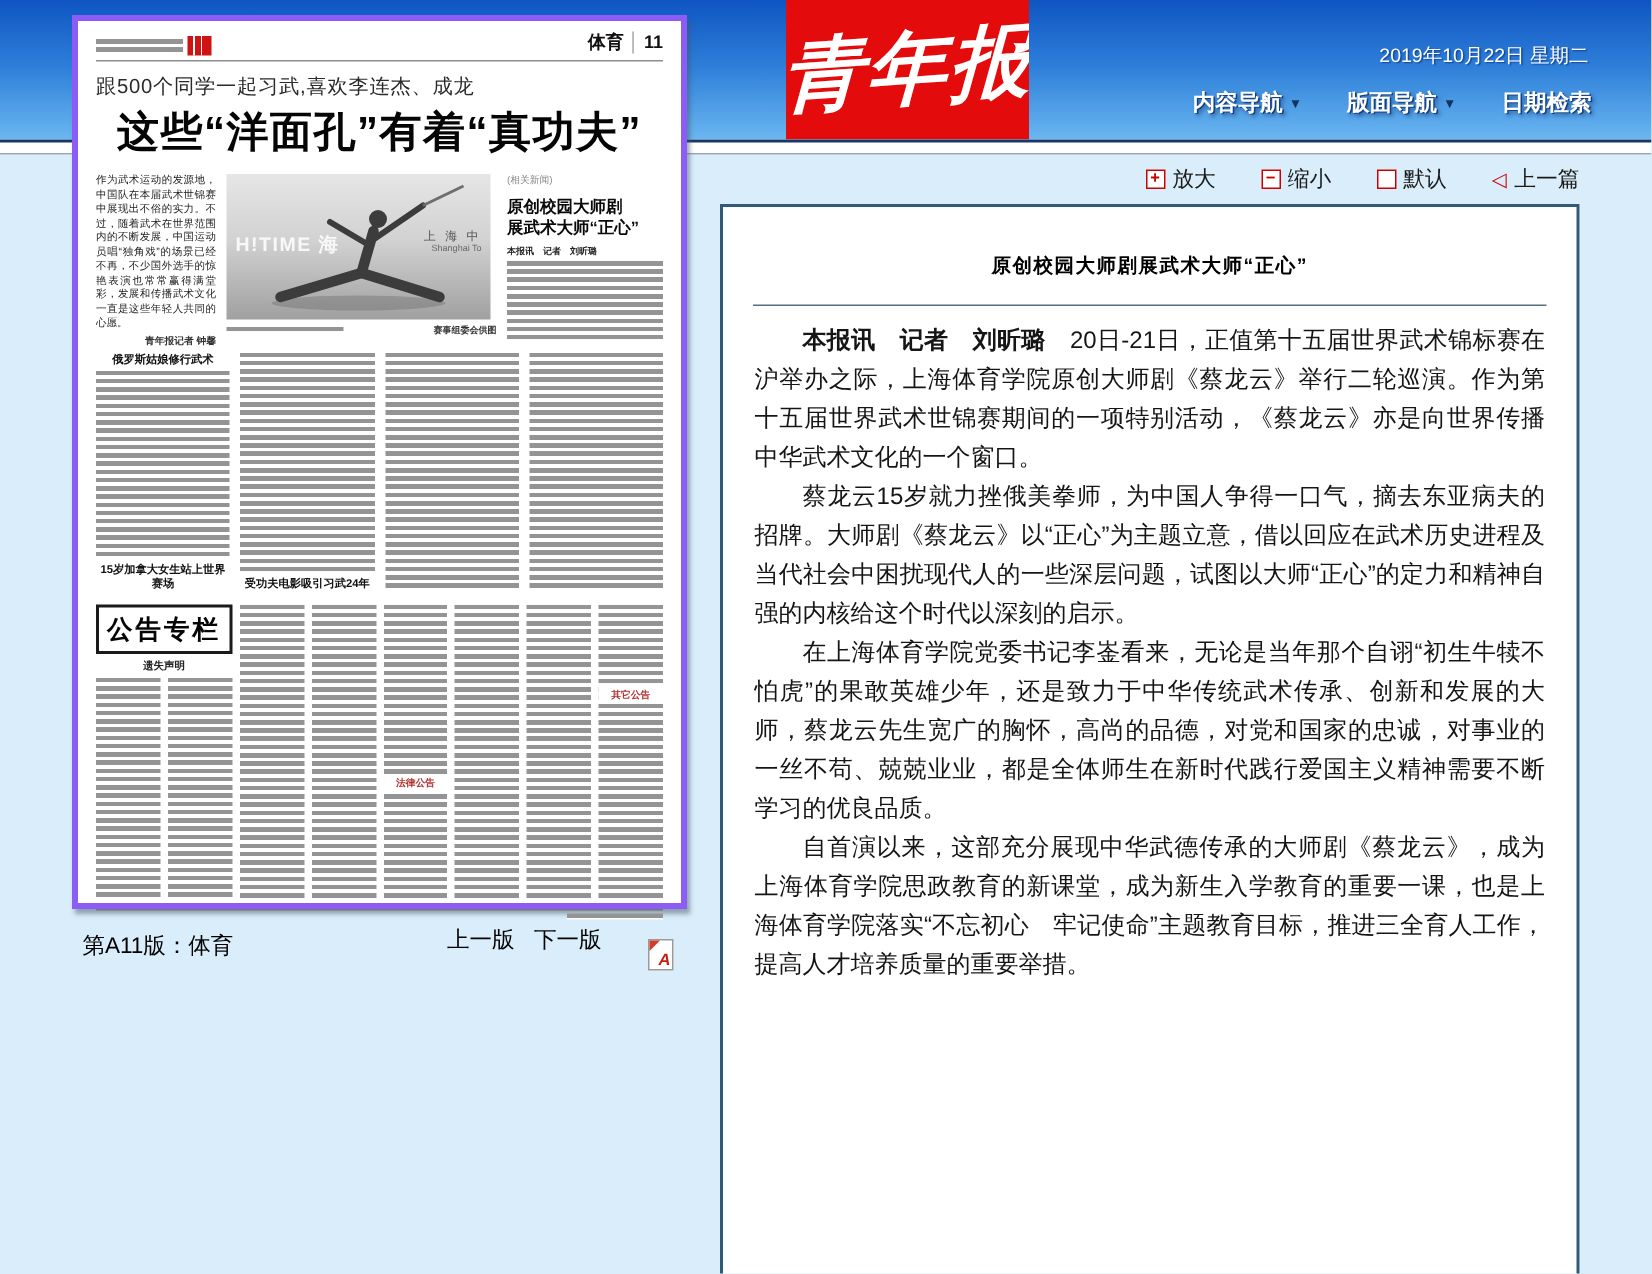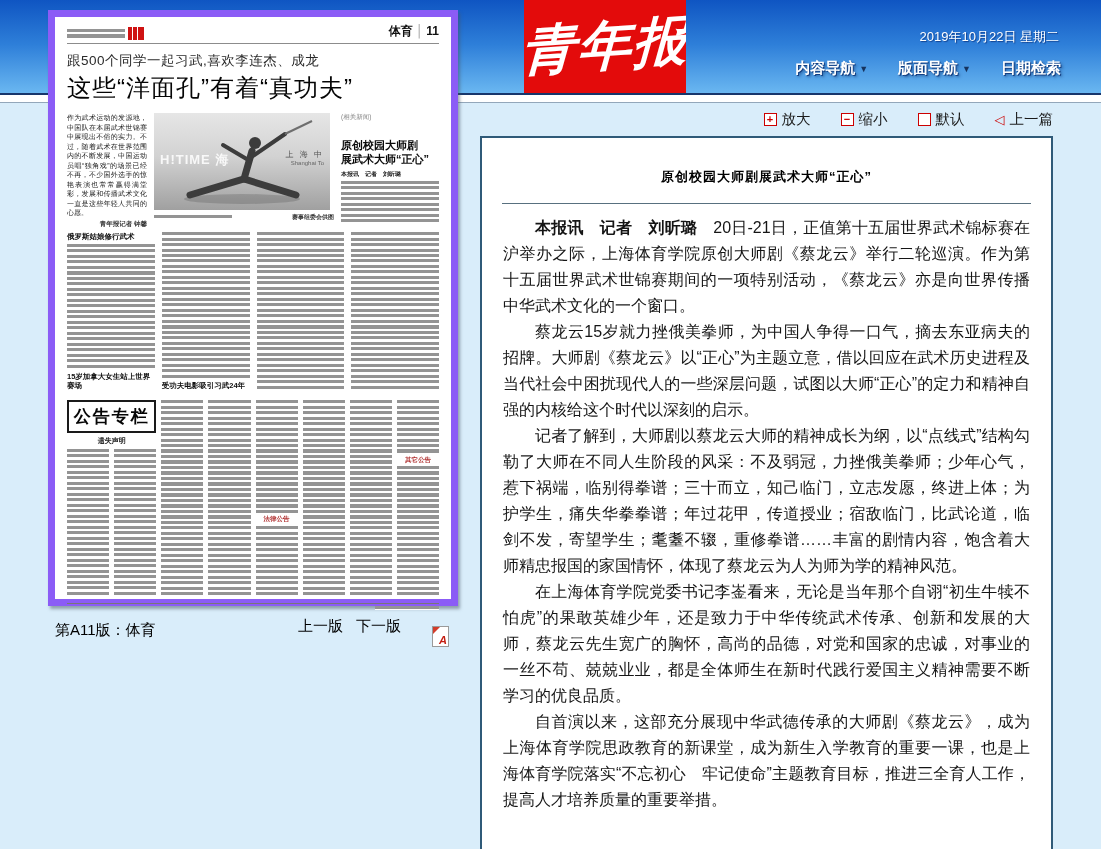--- a/index.html
+++ b/index.html
@@ -59,54 +59,54 @@
   }
   .a-title { text-align:center; font-size:13px; font-weight:bold; color:#000; letter-spacing:1px; }
   .a-byline { text-align:center; font-size:14px; color:#222; margin-top:7px; }
   .a-rule { border-top:1px solid #58707f; margin:17px 2px 0 2px; }
   .a-body { margin:11px 3px 0 3px; font-size:16px; line-height:26px; color:#151515; text-align:justify; }
   .a-body p { text-indent:2em; }
   .a-lead { font-weight:bold; }
   
   .thumb {
     position:absolute; left:48px; top:10px; width:410px; height:596px;
-    background:#fff; border:7px solid #8b5cf6; padding:10px 12px;
+    background:#fff; border:4px solid #8b5cf6; padding:10px 12px;
     box-shadow:2px 3px 3px rgba(70,85,100,.5); cursor:pointer;
   }
   .ft { background-image:repeating-linear-gradient(180deg,#949494 0 3px,#ffffff 3px 5.5px); }
   .np-infobar { display:flex; justify-content:space-between; align-items:flex-end;
     padding-bottom:3px; border-bottom:1px solid #8c8c8c; height:17px; }
   .np-meta { display:flex; align-items:center; gap:3px; }
   .np-meta-lines { width:58px; height:9px; }
   .np-miniflag { width:16px; height:13px; background:#cf1212;
     background-image:linear-gradient(90deg,transparent 4px,#fff 4px 5px,transparent 5px 9px,#fff 9px 10px,transparent 10px); }
   .np-section { font-size:12px; font-weight:bold; color:#111; }
   .np-section .sep { font-weight:normal; color:#999; padding:0 3px; }
   .np-kicker { margin-top:8px; font-size:13.5px; color:#2a2a2a; letter-spacing:.5px; }
-  .np-headline { margin-top:2px; font-size:24px; font-weight:400; color:#050505; letter-spacing:1px; }
+  .np-headline { margin-top:2px; font-size:28px; font-weight:700; color:#050505; letter-spacing:1px;text-align:center; }
   .np-top { display:flex; gap:7px; margin-top:9px; height:110px; }
   .np-intro { width:80px; display:flex; flex-direction:column; }
   .np-intro-text { font-size:7px; line-height:9.5px; text-align:justify; color:#222; }
   .np-intro-byline { font-size:6.5px; font-weight:bold; text-align:right; margin-top:2px; color:#333; }
   .np-photo-wrap { width:180px; }
   .np-photo { position:relative; width:176px; height:97px; overflow:hidden;
     background:linear-gradient(180deg,#e6e6e6 0%,#d2d2d2 45%,#a0a0a0 100%); }
   .ph-banner { position:absolute; left:6px; top:38px; font-size:13px; font-weight:bold;
     color:rgba(255,255,255,.85); letter-spacing:1px; }
   .ph-cn { position:absolute; right:6px; top:36px; font-size:8px; color:#555; letter-spacing:2px; }
   .ph-en { position:absolute; right:6px; top:47px; font-size:6px; color:#666; }
   .np-caption { display:flex; justify-content:space-between; align-items:center; margin-top:3px; }
   .np-caption-fake { width:78px; height:5px; }
   .np-credit { font-size:6px; font-weight:bold; color:#333; }
   .np-rel { flex:1; display:flex; flex-direction:column; }
   .rel-label { font-size:6.5px; color:#888; }
-  .rel-title { font-size:11px; font-weight:900; line-height:14px; color:#0a0a0a; margin-top:16px; }
+  .rel-title { font-size:11px; font-weight:900; line-height:14px; color:#0a0a0a; margin-top:6px; }
   .rel-lead { font-size:6px; font-weight:bold; margin-top:4px; color:#222; }
   .rel-fill { flex:1; margin-top:2px; }
-  .np-mid { display:grid; grid-template-columns:repeat(4,1fr); gap:7px; height:158px; margin-top:9px; }
+  .np-mid { display:grid; grid-template-columns:repeat(4,1fr); gap:7px; height:158px; margin-top:9px;text-align:center; }
   .np-mid .col { display:flex; flex-direction:column; gap:3px; }
   .np-sub { font-size:7.5px; font-weight:bold; color:#111; line-height:9px; }
   .fill { flex:1; }
   .np-notice { display:grid; grid-template-columns:repeat(8,1fr); gap:5px; height:196px; margin-top:10px; }
   .notice-first { grid-column:span 2; display:flex; flex-direction:column; }
   .notice-box { border:2px solid #1a1a1a; text-align:center; font-size:17px; font-weight:900;
     letter-spacing:2px; padding:3px 0; color:#050505; }
   .notice-sub { font-size:7px; font-weight:bold; text-align:center; margin:3px 0; color:#222; }
   .notice-cols { flex:1; display:grid; grid-template-columns:1fr 1fr; gap:5px; }
   .notice-col { position:relative; }
@@ -167,21 +167,20 @@
     <span>上一篇</span>
   </div>
 </div>
 
 <div class="panel">
   <div class="a-title">原创校园大师剧展武术大师“正心”</div>
   <div class="a-rule"></div>
   <div class="a-body">
     <p><span class="a-lead">本报讯　记者　刘昕璐　</span><span>20日-21日，正值第十五届世界武术锦标赛在沪举办之际，上海体育学院原创大师剧《蔡龙云》举行二轮巡演。作为第十五届世界武术世锦赛期间的一项特别活动，《蔡龙云》亦是向世界传播中华武术文化的一个窗口。</span></p>
     <p>蔡龙云15岁就力挫俄美拳师，为中国人争得一口气，摘去东亚病夫的招牌。大师剧《蔡龙云》以“正心”为主题立意，借以回应在武术历史进程及当代社会中困扰现代人的一些深层问题，试图以大师“正心”的定力和精神自强的内核给这个时代以深刻的启示。</p>
-    <p>记者了解到，大师剧以蔡龙云大师的精神成长为纲，以“点线式”结构勾勒了大师在不同人生阶段的风采：不及弱冠，力挫俄美拳师；少年心气，惹下祸端，临别得拳谱；三十而立，知己临门，立志发愿，终进上体；为护学生，痛失华拳拳谱；年过花甲，传道授业；宿敌临门，比武论道，临剑不发，寄望学生；耄耋不辍，重修拳谱……丰富的剧情内容，饱含着大师精忠报国的家国情怀，体现了蔡龙云为人为师为学的精神风范。</p>
     <p>在上海体育学院党委书记李崟看来，无论是当年那个自诩“初生牛犊不怕虎”的果敢英雄少年，还是致力于中华传统武术传承、创新和发展的大师，蔡龙云先生宽广的胸怀，高尚的品德，对党和国家的忠诚，对事业的一丝不苟、兢兢业业，都是全体师生在新时代践行爱国主义精神需要不断学习的优良品质。</p>
     <p>自首演以来，这部充分展现中华武德传承的大师剧《蔡龙云》，成为上海体育学院思政教育的新课堂，成为新生入学教育的重要一课，也是上海体育学院落实“不忘初心　牢记使命”主题教育目标，推进三全育人工作，提高人才培养质量的重要举措。</p>
   </div>
 </div>
 
 <div class="thumb">
   <div class="np-infobar">
     <div class="np-meta">
       <div class="np-meta-lines ft"></div>
       <div class="np-miniflag"></div>

